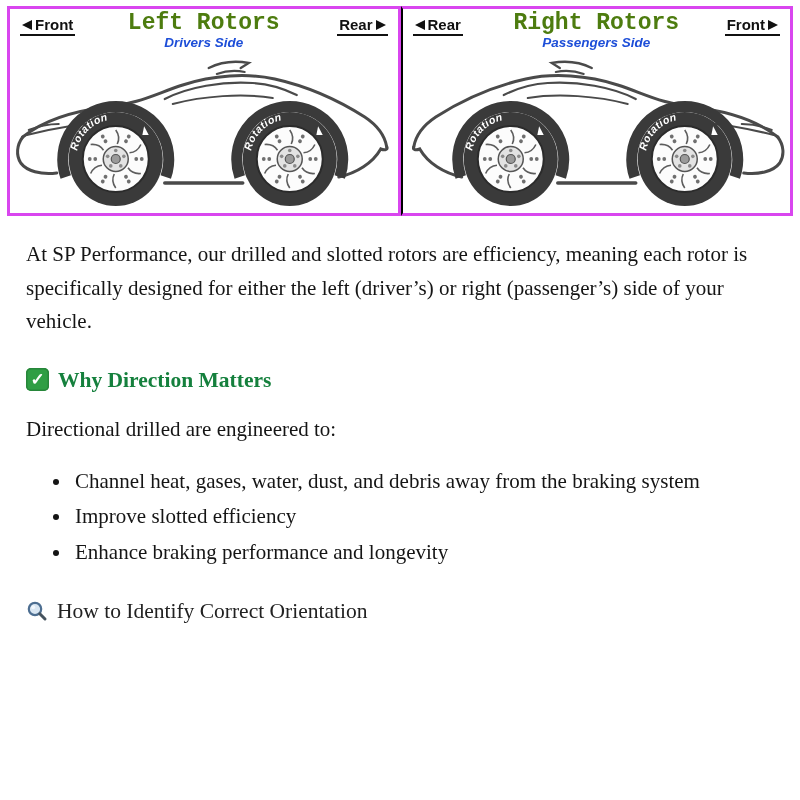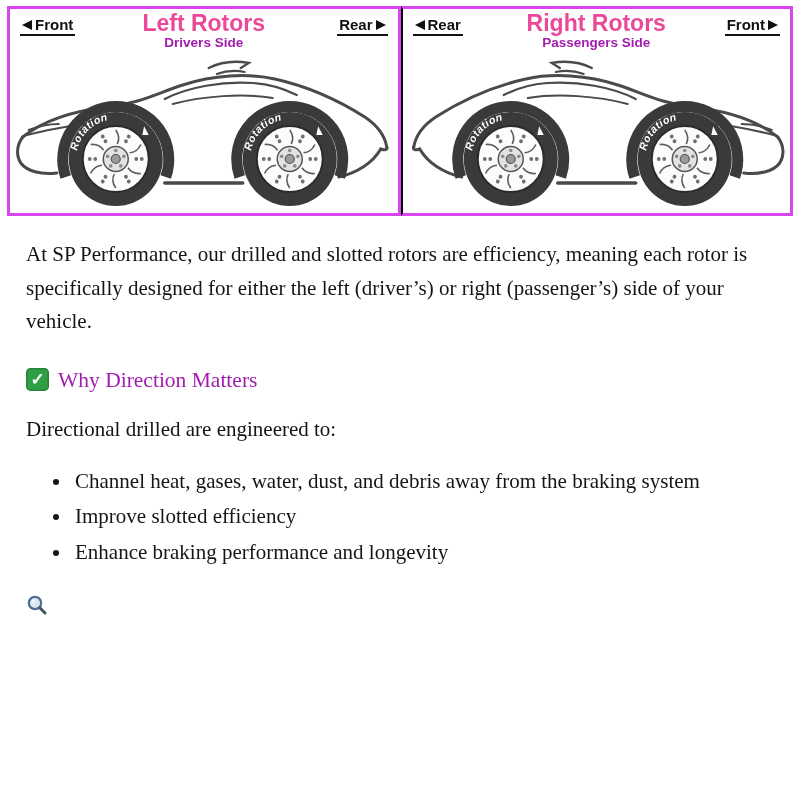--- a/index.html
+++ b/index.html
@@ -11,31 +11,31 @@
   .panel.right{border-left:2px solid #000;}
   .panel-header{position:relative;height:48px;}
   .dir-label{position:absolute;top:7px;display:flex;align-items:center;gap:3px;
     font-family:"Liberation Sans",sans-serif;font-weight:bold;font-size:15px;
     border-bottom:2.5px solid #111;padding:0 2px 1px 2px;color:#111;}
   .dir-label.at-left{left:10px;}
   .dir-label.at-right{right:10px;}
   .tri-l{width:0;height:0;border-top:5px solid transparent;border-bottom:5px solid transparent;border-right:10px solid #111;}
   .tri-r{width:0;height:0;border-top:5px solid transparent;border-bottom:5px solid transparent;border-left:10px solid #111;}
   .panel-titles{position:absolute;left:50%;top:2px;transform:translateX(-50%);text-align:center;white-space:nowrap;}
-  .panel-title{font-family:Liberation Sans, sans-serif;font-weight:bold;font-size:23px;color:#ec4899;line-height:1.05;}
-  .panel-subtitle{font-family:"Liberation Sans",sans-serif;font-weight:bold;font-size:13.5px;color:#a21caf;}
+  .panel-title{font-family:Liberation Mono, monospace;font-weight:bold;font-size:23px;color:#4d7c0f;line-height:1.05;}
+  .panel-subtitle{font-family:"Liberation Sans",sans-serif;font-weight:bold;font-style:italic;font-size:13.5px;color:#1d4ed8;}
   .car-svg{position:absolute;left:0;bottom:2px;width:100%;height:152px;}
   .rot-text{fill:#fff;font-family:"Liberation Sans",sans-serif;font-size:10.5px;font-weight:bold;font-style:italic;letter-spacing:.5px;}
   .rot-arrow{fill:#fff;}
 
   
   .article{padding:14px 28px 10px 26px;font-size:21px;line-height:1.6;}
   .para{margin:8px 0 18px 0;}
   .section-heading{display:flex;align-items:center;gap:9px;margin:24px 0 16px 0;font-size:21.5px;}
-  .section-heading .htext{font-weight:normal;color:#a21caf;}
+  .section-heading .htext{font-weight:bold;color:#15803d;}
   .section-heading.plain .htext{font-weight:normal;color:#222;}
   .check-icon{flex:0 0 auto;display:inline-flex;width:23px;height:23px;background:#2f9e44;border-radius:5px;
     color:#fff;align-items:center;justify-content:center;font-size:17px;font-weight:bold;
     font-family:"Liberation Sans",sans-serif;box-shadow:inset 0 0 0 1.5px #27863a;}
   .mag-icon{flex:0 0 auto;display:inline-block;}
   ul.bullets{margin:6px 0 20px 0;padding-left:46px;}
   ul.bullets li{margin:2px 0;padding-left:3px;}
 </style>
 </head>
 <body>
@@ -188,16 +188,17 @@
     <li>Improve slotted efficiency</li>
     <li>Enhance braking performance and longevity</li>
   </ul>
 
   <div class="section-heading plain">
     <svg class="mag-icon" width="22" height="22" viewBox="0 0 22 22">
       <circle cx="9" cy="9" r="6.2" fill="#d9e6f2" stroke="#4d6e91" stroke-width="2.2"></circle>
       <circle cx="7.2" cy="7.2" r="2" fill="#f2f7fc" stroke="none"></circle>
       <line x1="13.8" y1="13.8" x2="19" y2="19" stroke="#46535e" stroke-width="3" stroke-linecap="round"></line>
     </svg>
+    <span class="htext">How to Identify Correct Orientation</span>
   </div>
 
 
 </div>
 
 </body></html>

